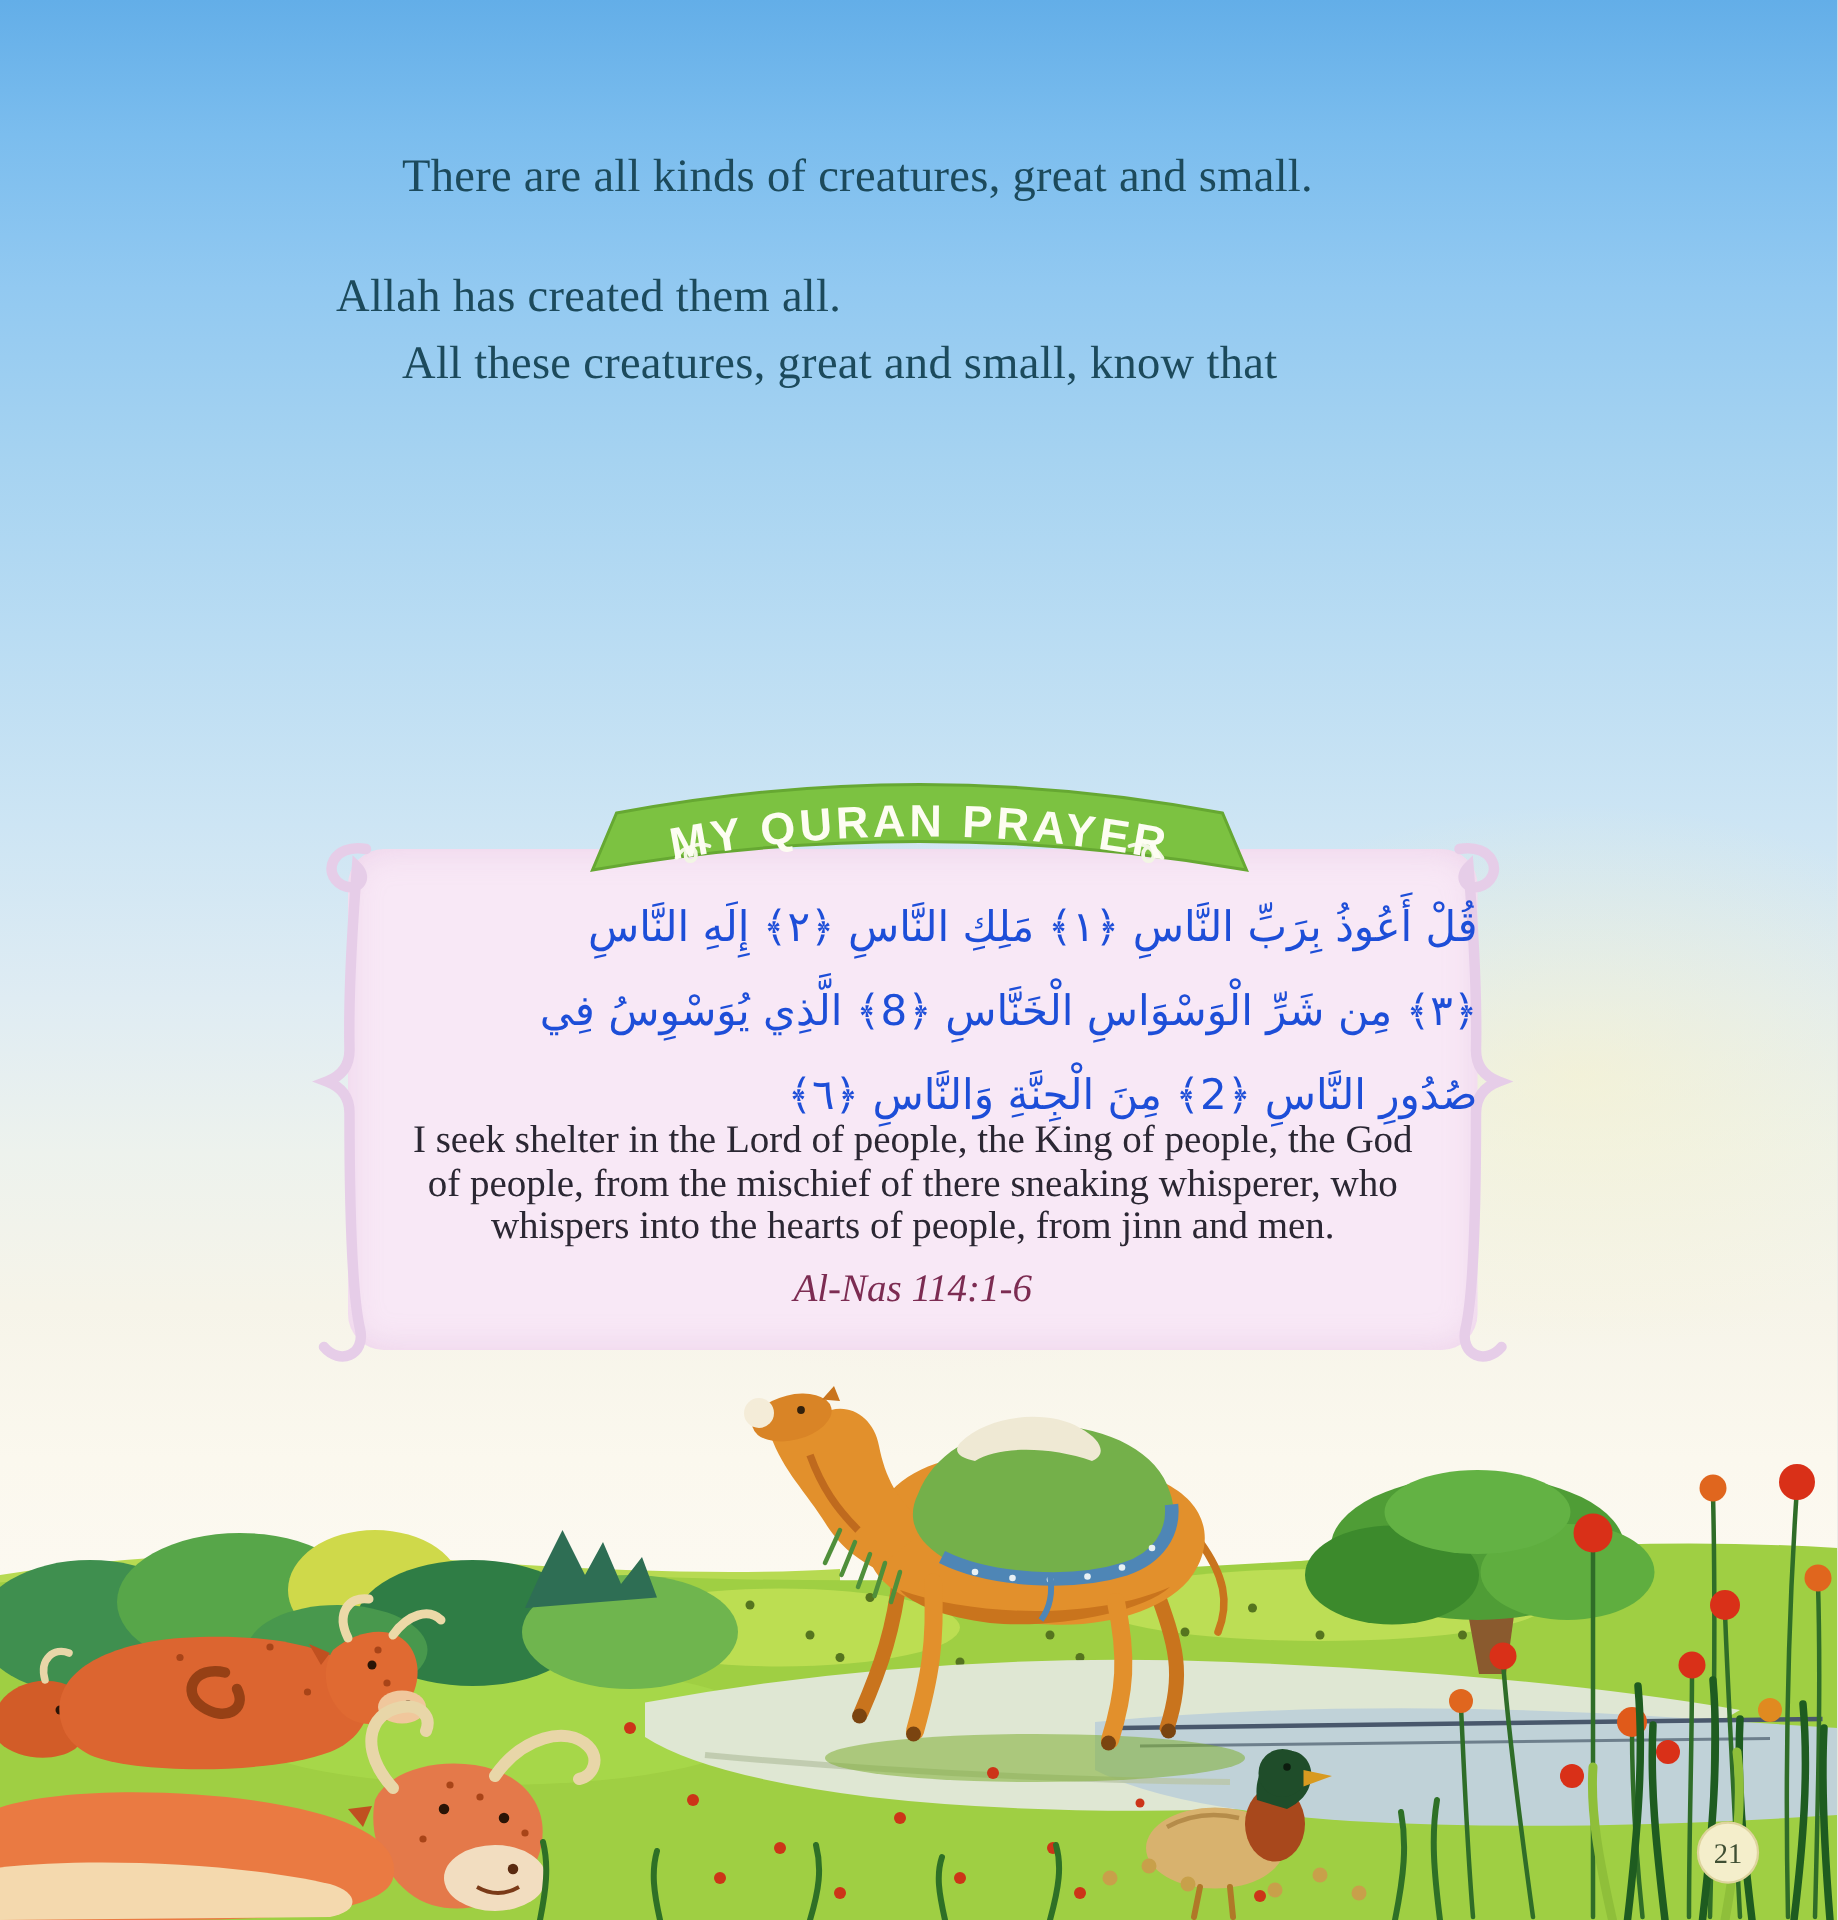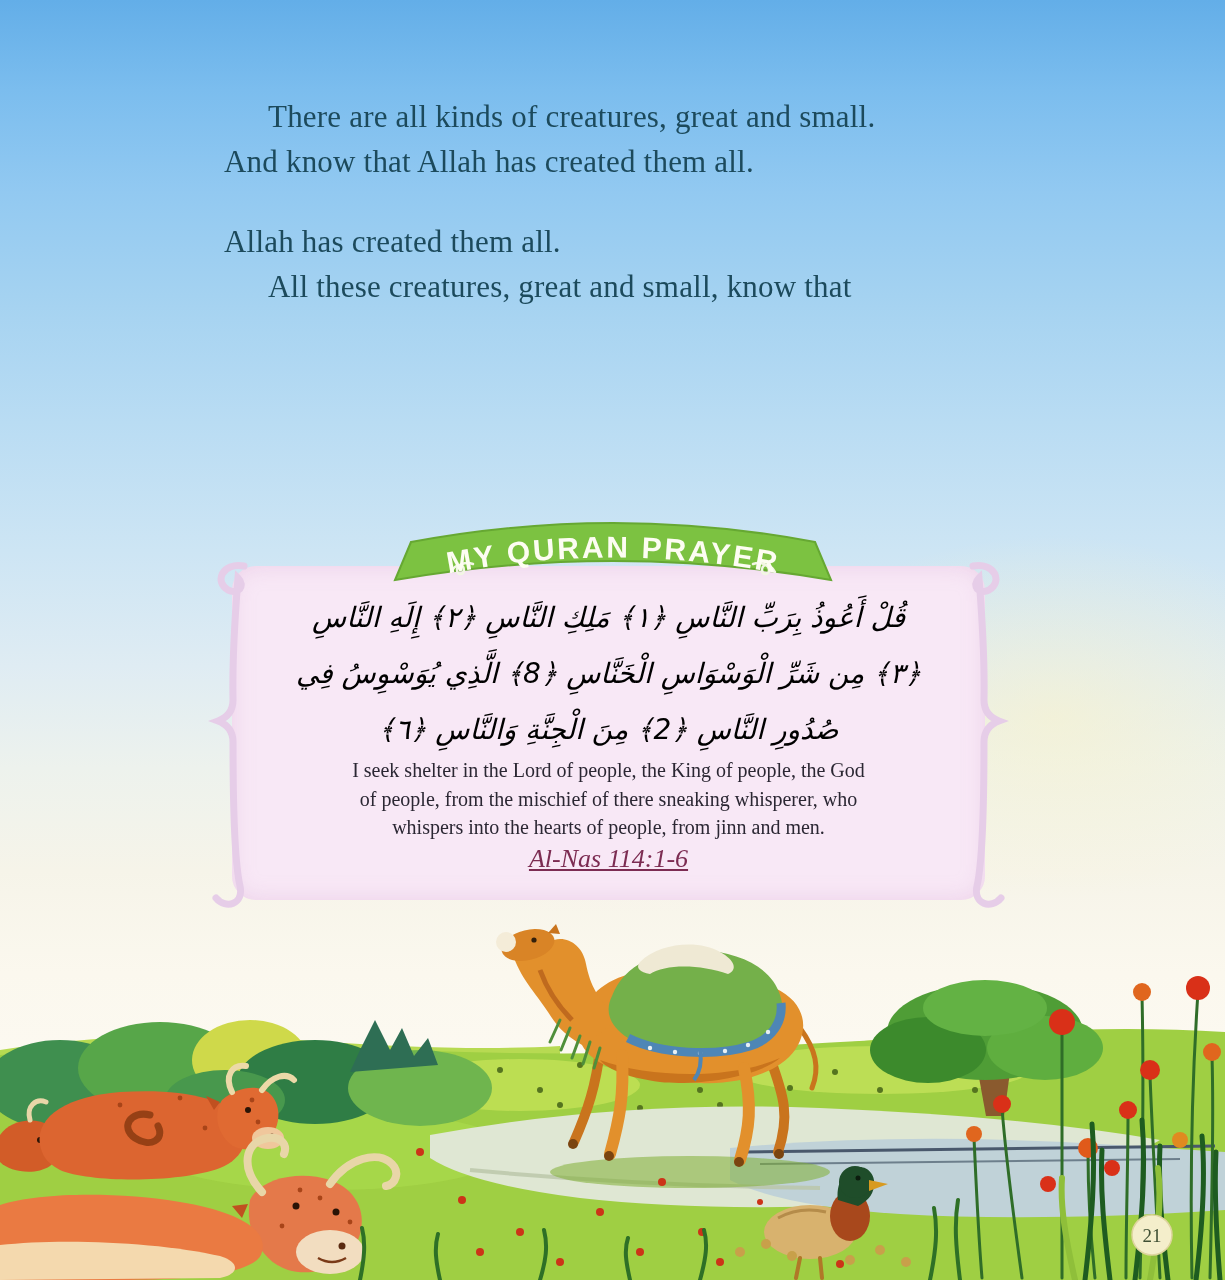--- a/index.html
+++ b/index.html
@@ -31,47 +31,46 @@
   .scroll {
     position:absolute; left:232px; top:566px; width:753px; height:334px; z-index:3;
     background:#f8e8f6; border-radius:24px;
     box-shadow: inset 0 0 22px rgba(216,166,210,.35);
   }
   .flourish { position:absolute; top:-6px; }
   .flourish.left  { left:-24px; }
   .flourish.right { right:-24px; }
   .arabic {
     position:absolute; top:24px; left:0; width:100%;
-    direction:rtl; text-align:center;
+    direction:rtl; text-align:right;
     font-family:"DejaVu Sans", sans-serif;
-    font-size:28px; line-height:56px; color:#000000;font-style:italic;
+    font-size:28px; line-height:56px; color:#1d4ed8;
   }
   .translation {
-    position:absolute; top:190px; left:28px; width:697px;
-    text-align:center; font-size:20px; line-height:28.5px; color:#2b2733;
+    position:absolute; top:180px; left:28px; width:697px;
+    text-align:center; font-size:26px; line-height:28.5px; color:#2b2733;
   }
   .reference {
     position:absolute; top:278px; left:0; width:100%;
-    text-align:center; font-style:italic; font-size:26px; color:#7c2c52;text-decoration:underline;
+    text-align:center; font-style:italic; font-size:26px; color:#7c2c52;
   }
   
   .scene { position:absolute; left:0; top:900px; width:1225px; height:380px; z-index:2; }
   .pagenum-text {
     font-family:"Liberation Serif", serif; font-size:19px; fill:#3f4f33;
   }
 </style>
 </head>
 <body>
 
 <div class="page">
 
   <div class="story">
     <div class="para">
       <div class="line indent">There are all kinds of creatures, great and small.</div>
-      <div class="line">And know that Allah has created them all.</div>
     </div>
     <div class="para">
       <div class="line">Allah has created them all.</div>
       <div class="line indent">All these creatures, great and small, know that</div>
     </div>
   </div>
 
   <svg class="banner" viewBox="0 0 440 96">
     <path d="M 18 34 Q 220 -4 422 34 L 438 72 Q 220 34 2 72 Z" fill="#7cc241" stroke="#66a832" stroke-width="2"></path>
     <path id="bannerArc" d="M 42 68 Q 220 31 398 68" fill="none"></path>

